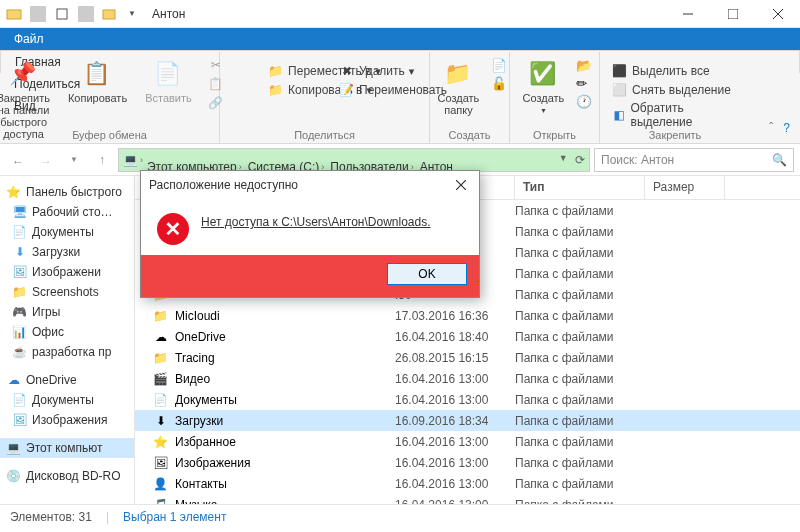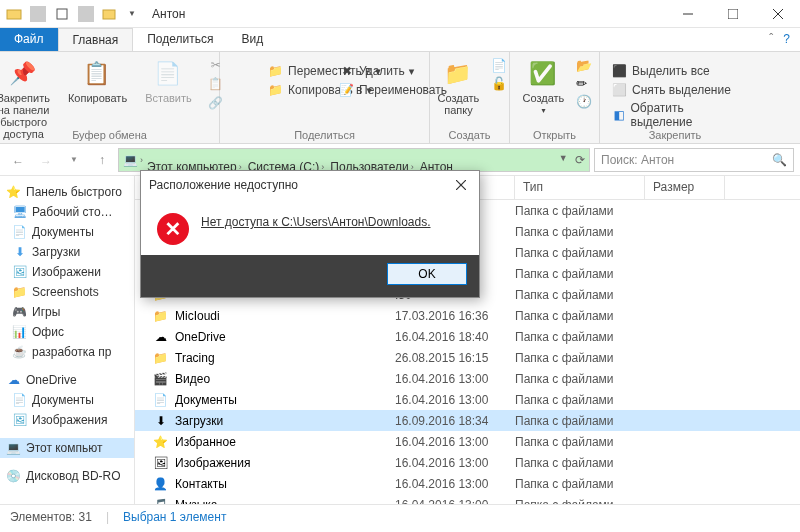--- a/index.html
+++ b/index.html
@@ -4,21 +4,21 @@
 <style>
 *{margin:0;padding:0;box-sizing:border-box;font-family:"Segoe UI",Tahoma,sans-serif;font-size:12px;}
 body{background:#fff;width:800px;height:532px;overflow:hidden;position:relative;}
 .titlebar{height:28px;background:#fff;display:flex;align-items:center;border-bottom:1px solid #e5e5e5;}
 .titlebar .qat{display:flex;gap:6px;padding:0 6px;align-items:center;}
 .titlebar .qat span{width:16px;height:16px;display:inline-flex;align-items:center;justify-content:center;color:#555;}
 .titlebar .sep{width:1px;height:18px;background:#ccc;margin:0 2px;}
 .titlebar .title{padding-left:6px;color:#333;}
 .titlebar .winctrl{margin-left:auto;display:flex;}
 .titlebar .winctrl div{width:45px;height:28px;display:flex;align-items:center;justify-content:center;color:#555;}
-.tabs{height:24px;background:#fff;display:flex;border-bottom:1px solid #dadada;}
+.tabs{height:24px;background:#fff;display:flex;border-bottom:1px solid #dadada;flex-direction:column;}
 .tab{padding:4px 14px;color:#333;cursor:default;}
 .tab.file{background:#1979ca;color:#fff;}
 .tab.active{background:#f5f5f5;border:1px solid #dadada;border-bottom:none;}
 .tabs .help{margin-left:auto;padding:4px 10px;color:#777;display:flex;gap:10px;}
 .ribbon{height:92px;background:#f5f5f5;border-bottom:1px solid #dadada;display:flex;}
 .rgroup{border-right:1px solid #dadada;padding:4px 8px;display:flex;flex-direction:column;align-items:center;position:relative;}
 .rgroup .glabel{position:absolute;bottom:2px;left:0;right:0;text-align:center;color:#777;font-size:11px;}
 .rgroup .row{display:flex;gap:6px;}
 .bigbtn{display:flex;flex-direction:column;align-items:center;padding:2px 6px;gap:2px;color:#444;}
 .bigbtn .ic{width:32px;height:32px;display:flex;align-items:center;justify-content:center;font-size:22px;}
@@ -39,41 +39,41 @@
 .tnode{display:flex;align-items:center;gap:4px;padding:2px 4px 2px 12px;color:#333;white-space:nowrap;}
 .tnode.top{padding-left:6px;font-weight:normal;}
 .tnode .tic{width:16px;height:16px;display:inline-flex;align-items:center;justify-content:center;}
 .tnode.sel{background:#cde8ff;}
 .tgap{height:8px;}
 .list{flex:1;position:relative;display:flex;flex-direction:column;}
 .cols{height:24px;display:flex;border-bottom:1px solid #e5e5e5;color:#555;}
 .cols div{padding:4px 8px;border-right:1px solid #e5e5e5;}
 .c-name{width:260px;}
 .c-date{width:120px;}
-.c-type{width:130px;}
+.c-type{width:130px;font-weight:bold;}
 .c-size{width:80px;}
 .rows{overflow-y:auto;flex:1;}
 .frow{display:flex;height:21px;align-items:center;}
 .frow.sel{background:#cde8ff;}
 .frow .fn{width:260px;display:flex;align-items:center;gap:6px;padding-left:18px;}
 .frow .fic{width:16px;height:16px;display:inline-flex;align-items:center;justify-content:center;}
 .frow .fd{width:120px;color:#555;}
 .frow .ft{width:130px;color:#555;}
 .frow .fs{width:80px;color:#555;}
 .status{height:24px;border-top:1px solid #e5e5e5;display:flex;align-items:center;padding:0 10px;gap:14px;color:#555;}
 .status .sep2{color:#ccc;}
 .dialog{position:absolute;left:140px;top:170px;width:340px;background:#fff;border:1px solid #888;box-shadow:3px 3px 12px rgba(0,0,0,0.3);z-index:10;}
 .dlg-title{height:28px;display:flex;align-items:center;padding:0 8px;}
 .dlg-title .dt{color:#333;}
 .dlg-title .dx{margin-left:auto;width:20px;height:20px;display:flex;align-items:center;justify-content:center;}
 .dlg-body{padding:14px 16px 10px;display:flex;gap:12px;}
 .dlg-erricon{width:32px;height:32px;border-radius:50%;background:#e81123;color:#fff;display:flex;align-items:center;justify-content:center;font-size:20px;font-weight:bold;flex-shrink:0;}
 .dlg-msg{color:#333;line-height:1.5;}
 .dlg-msg p{margin-bottom:10px;text-decoration:underline;}
-.dlg-btns{padding:8px 12px 12px;background:#404040;display:flex;justify-content:flex-end;}
+.dlg-btns{padding:8px 12px 12px;background:#ef4444;display:flex;justify-content:flex-end;}
 .dlg-btns button{width:80px;height:22px;border:1px solid #0078d7;background:#e5f1fb;}
 svg{display:block;}
 </style>
 </head>
 <body>
 
 <div class="titlebar">
   <div class="qat">
     <span>
         <svg width="16" height="16">

